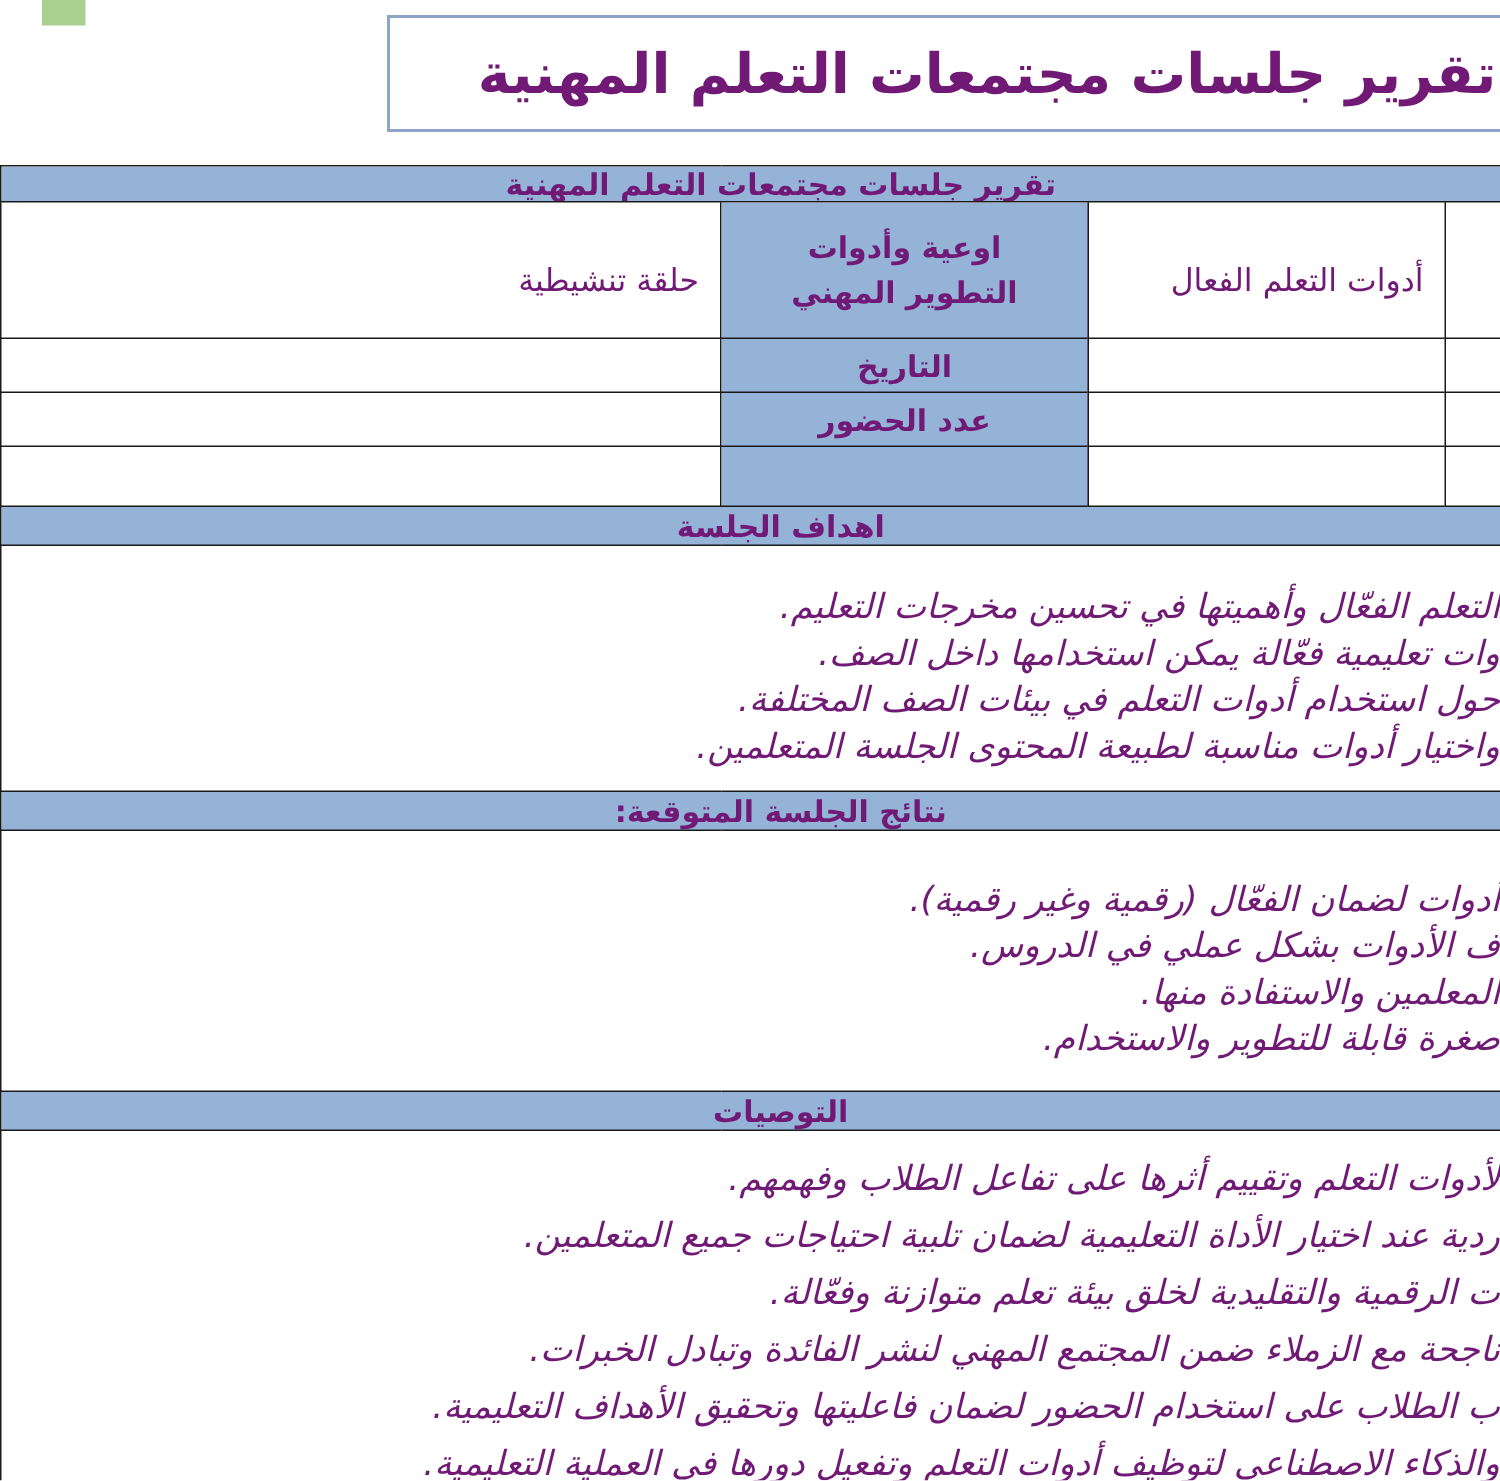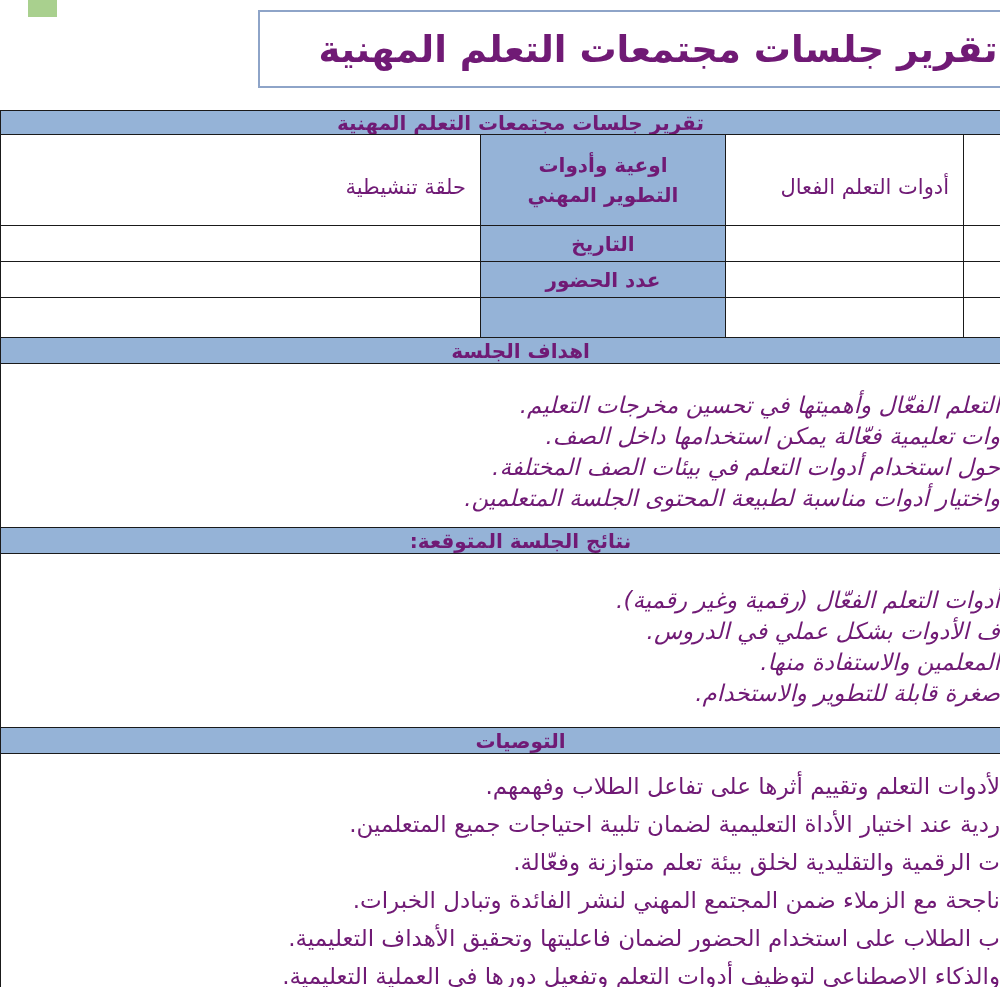--- a/index.html
+++ b/index.html
@@ -49,21 +49,21 @@
   .sec-h {
     font-weight:bold; font-size:20px; text-align:center; height:26px; line-height:24px;
   }
   .body-cell {
     vertical-align:top; text-align:right;
     padding:13px 40px 0 8px;
     font-size:23px;
   }
   .body-cell .line { white-space:nowrap; }
   .s1 .line, .s2 .line { line-height:31px;font-style:italic; }
-  .s3 .line { line-height:38px; }
+  .s3 .line { line-height:38px;font-style:italic; }
   .r2 { height:91px; }
   .r3, .r4 { height:36px; }
   .r5 { height:40px; }
   .s1-body { height:164px; }
   .s2-body { height:174px; }
 </style>
 </head>
 <body>
 
 <div class="viewport">
@@ -125,21 +125,21 @@
         <div class="line">حول استخدام أدوات التعلم في بيئات الصف المختلفة.</div>
         <div class="line">واختيار أدوات مناسبة لطبيعة المحتوى الجلسة المتعلمين.</div>
       </td>
     </tr>
 
     <tr>
       <td colspan="4" class="blue sec-h">نتائج الجلسة المتوقعة:</td>
     </tr>
     <tr>
       <td colspan="4" class="body-cell s2 s2-body">
-        <div class="line">أدوات التعلم الفعّال (رقمية وغير رقمية).</div>
+        <div class="line">أدوات لضمان الفعّال (رقمية وغير رقمية).</div>
         <div class="line">ف الأدوات بشكل عملي في الدروس.</div>
         <div class="line">المعلمين والاستفادة منها.</div>
         <div class="line">صغرة قابلة للتطوير والاستخدام.</div>
       </td>
     </tr>
 
     <tr>
       <td colspan="4" class="blue sec-h">التوصيات</td>
     </tr>
     <tr>

